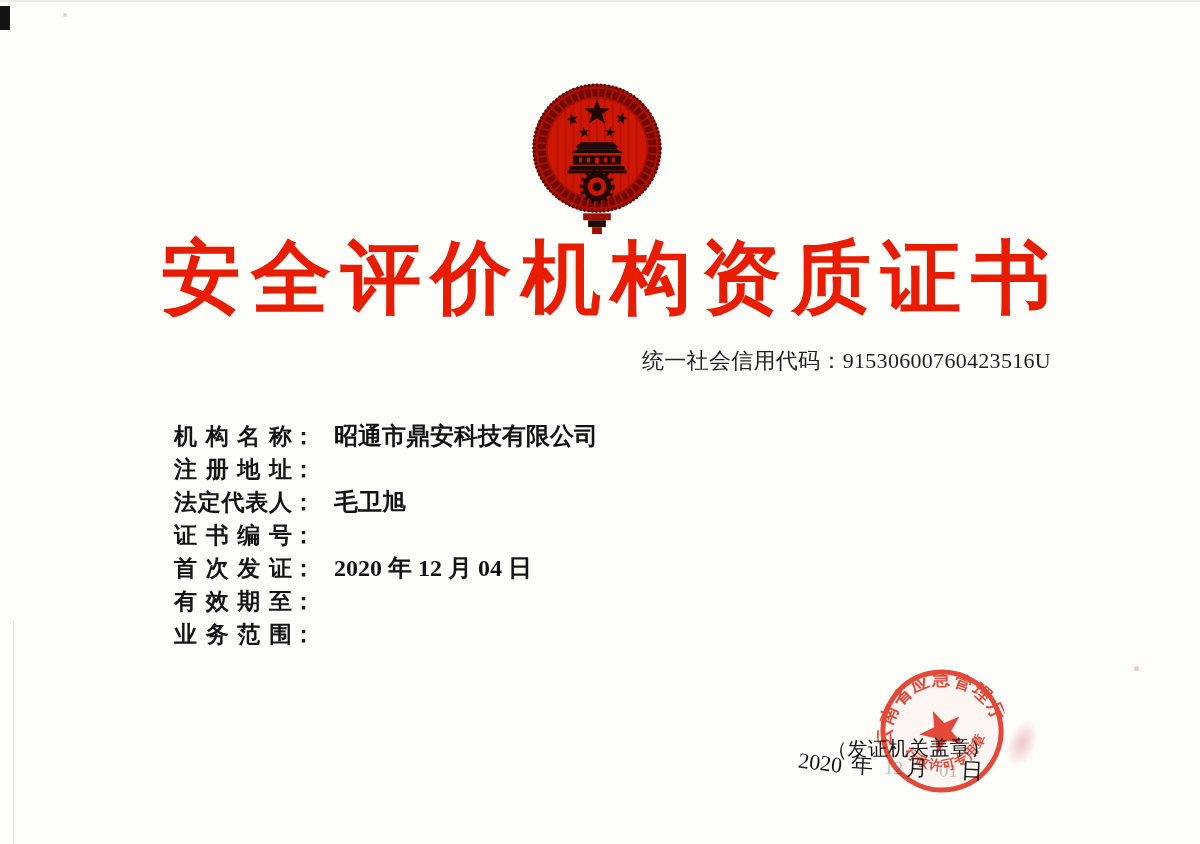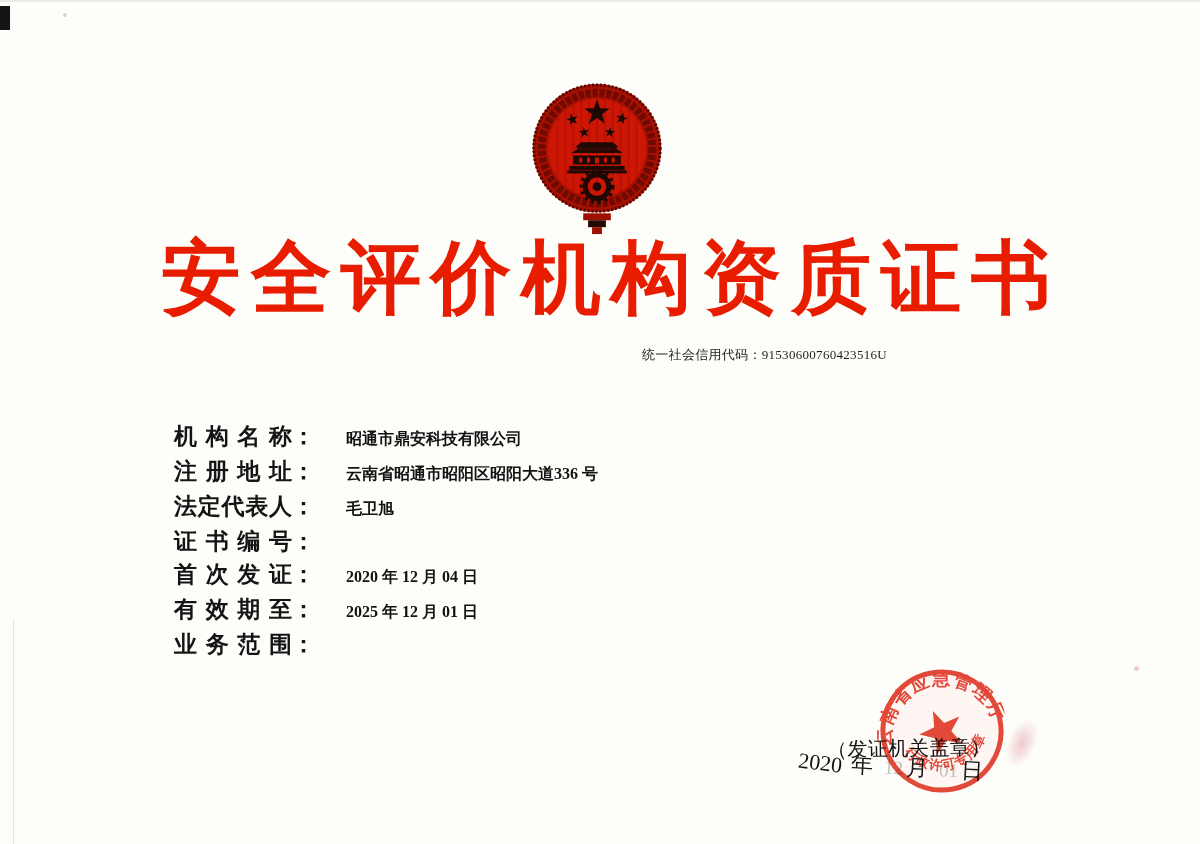--- a/index.html
+++ b/index.html
@@ -25,34 +25,34 @@
 
   
   .cert-title{
     position:absolute;left:0;right:0;top:228px;text-align:center;
     font-size:80px;font-weight:700;letter-spacing:10px;padding-left:22px;
     color:#e81d00;line-height:1.25;white-space:nowrap;
   }
 
   
   .credit-line{
-    position:absolute;left:642px;top:346px;font-size:13px;color:#1e1e1e;
+    position:absolute;left:642px;top:346px;font-size:22px;color:#1e1e1e;
     letter-spacing:0.3px;white-space:nowrap;
   }
 
   
   .fields{position:absolute;left:174px;top:420px;width:960px;}
   .frow{display:flex;align-items:baseline;min-height:33px;line-height:33px;}
   .flabel{
     width:118px;display:flex;justify-content:space-between;
     font-size:23px;font-weight:700;color:#141414;flex:0 0 118px;
   }
   .fcolon{font-size:23px;font-weight:700;color:#141414;width:16px;flex:0 0 16px;}
   .fvalue{
-    margin-left:38px;font-size:16px;font-weight:700;color:#121212;
+    margin-left:26px;font-size:24px;font-weight:700;color:#121212;
     letter-spacing:0px;line-height:33px;
   }
   .fvalue.wrap{width:772px;}
 
   
   .stamp-note{
     position:absolute;left:827px;top:735px;font-size:20px;color:#141414;
     letter-spacing:0.5px;transform:rotate(-1deg);white-space:nowrap;
   }
   .date-line{
@@ -160,21 +160,20 @@
     <span class="fvalue">昭通市鼎安科技有限公司</span>
   </div>
   <div class="frow">
     <span class="flabel">
         <span>注</span>
         <span>册</span>
         <span>地</span>
         <span>址</span>
       </span>
       <span class="fcolon">：</span>
-    <span class="fvalue">云南省昭通市昭阳区昭阳大道336 号</span>
   </div>
   <div class="frow">
     <span class="flabel">
         <span>法</span>
         <span>定</span>
         <span>代</span>
         <span>表</span>
         <span>人</span>
       </span>
       <span class="fcolon">：</span>
@@ -200,21 +199,20 @@
     <span class="fvalue">2020 年 12 月 04 日</span>
   </div>
   <div class="frow">
     <span class="flabel">
         <span>有</span>
         <span>效</span>
         <span>期</span>
         <span>至</span>
       </span>
       <span class="fcolon">：</span>
-    <span class="fvalue">2025 年 12 月 01 日</span>
   </div>
   <div class="frow">
     <span class="flabel">
         <span>业</span>
         <span>务</span>
         <span>范</span>
         <span>围</span>
       </span>
       <span class="fcolon">：</span>
   </div>

